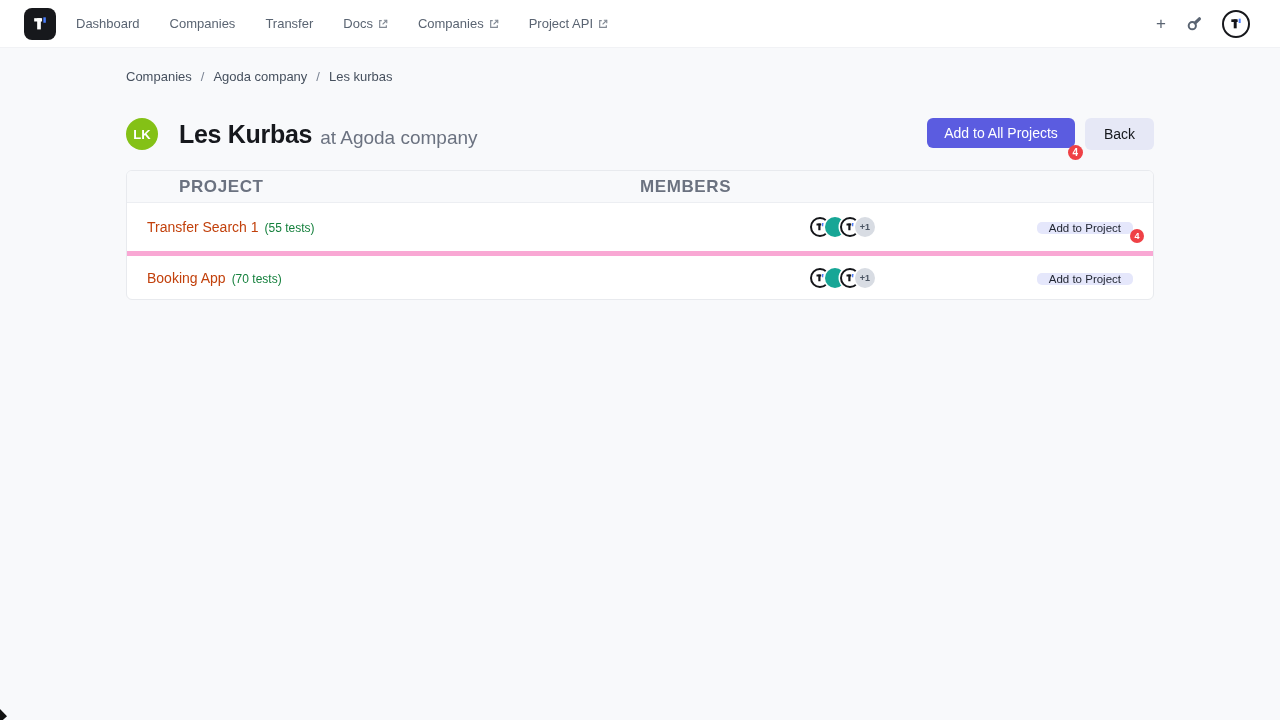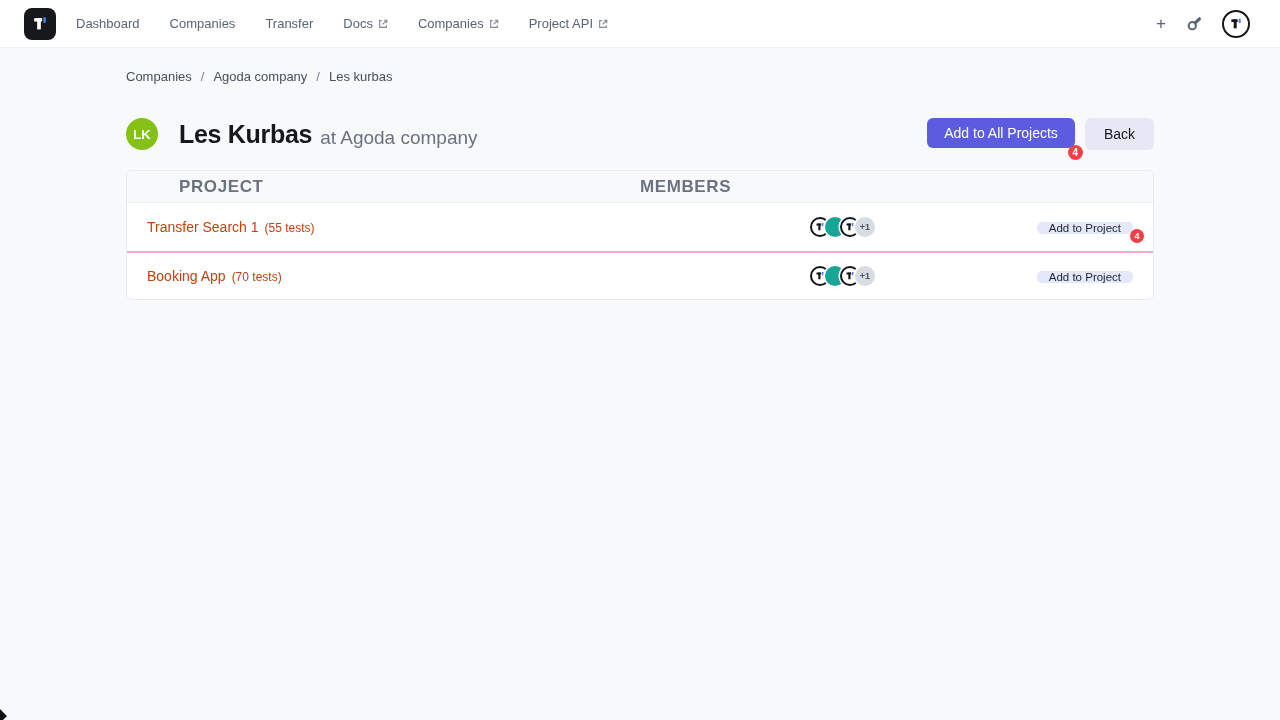--- a/index.html
+++ b/index.html
@@ -70,24 +70,24 @@
   .badge:empty{display:none;}
 
   
   .table-card{
     margin-top:20px;background:#fff;border:1px solid #e8eaee;border-radius:6px;overflow:hidden;
   }
   .tgrid{display:grid;grid-template-columns:461px 202px 1fr auto;align-items:center;padding:0 20px;}
   .thead{height:32px;background:#f8f9fb;border-bottom:1px solid #eceef2;}
   .th{font-size:17px;font-weight:700;color:#6b7280;letter-spacing:.6px;padding-left:32px;}
   .trow{height:48px;}
-  .trow + .trow{border-top:2px solid #f9a8d4;}
+  .trow + .trow{border-top:5px solid #f9a8d4;}
   .project-cell{display:flex;align-items:baseline;}
   .project-name{font-size:14px;color:#c2410c;cursor:pointer;}
-  .tests-count{font-size:12px;color:#c2410c;margin-left:6px;}
+  .tests-count{font-size:12px;color:#15803d;margin-left:6px;}
   .status-cell{font-size:13px;color:#6b7280;}
   .members{display:flex;align-items:center;}
   .av{
     width:20px;height:20px;border-radius:50%;flex:0 0 auto;
     display:flex;align-items:center;justify-content:center;
     box-shadow:0 0 0 1.5px #fff;
   }
   .av + .av{margin-left:-5px;}
   .av-brand{background:#fff;border:2px solid #15161a;}
   .av-teal{background:var(--teal-avatar);}

